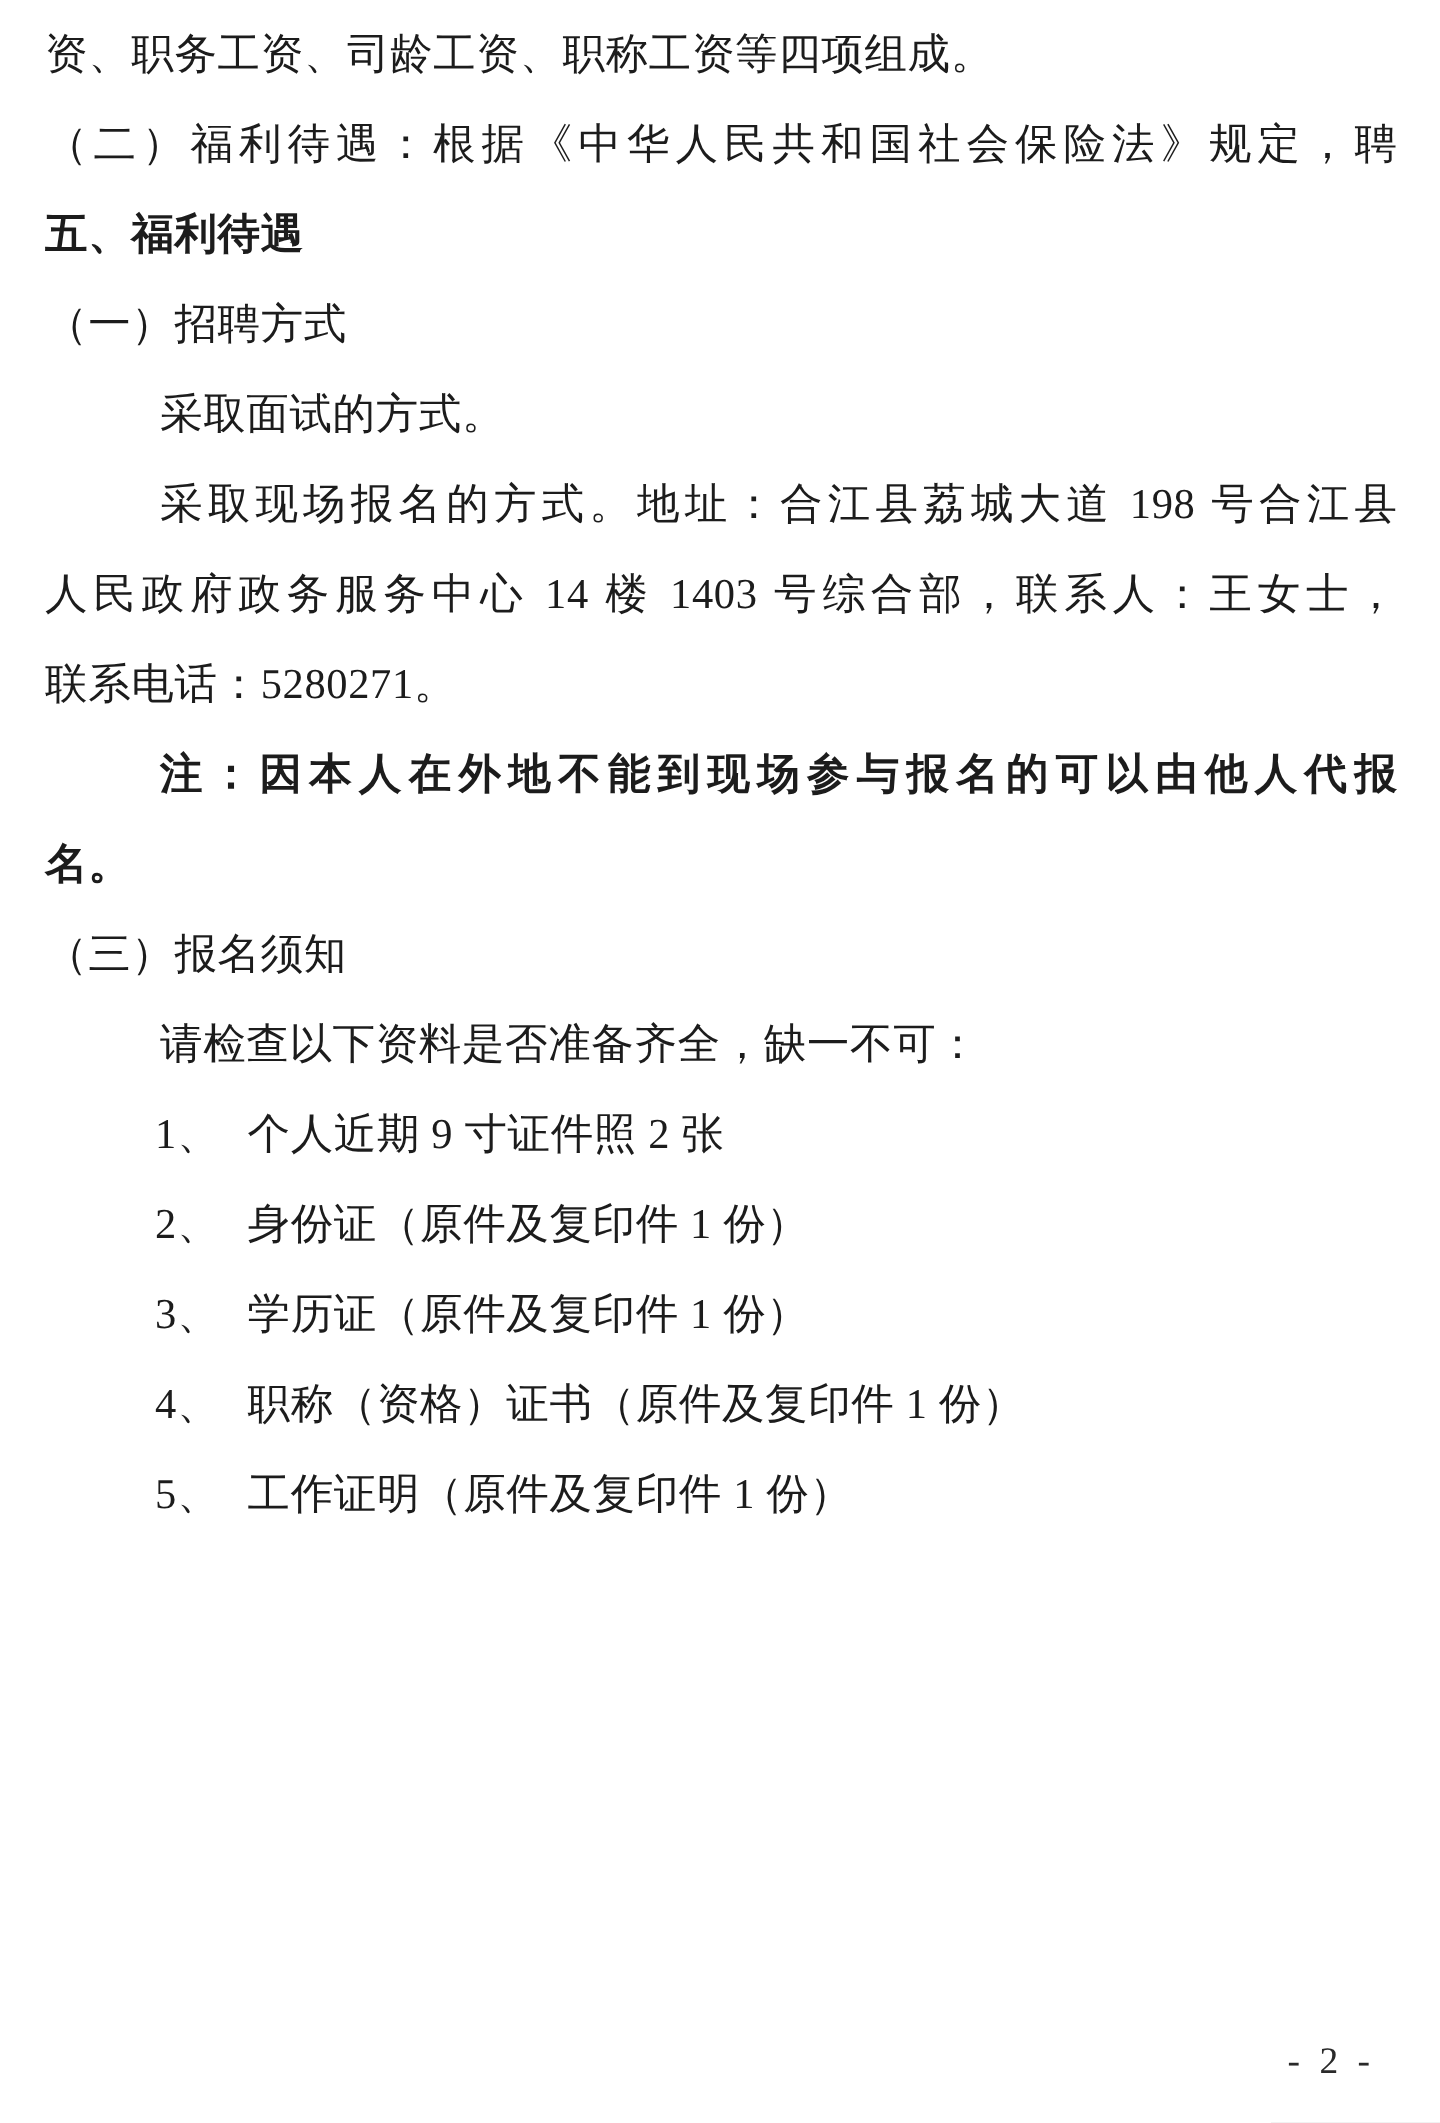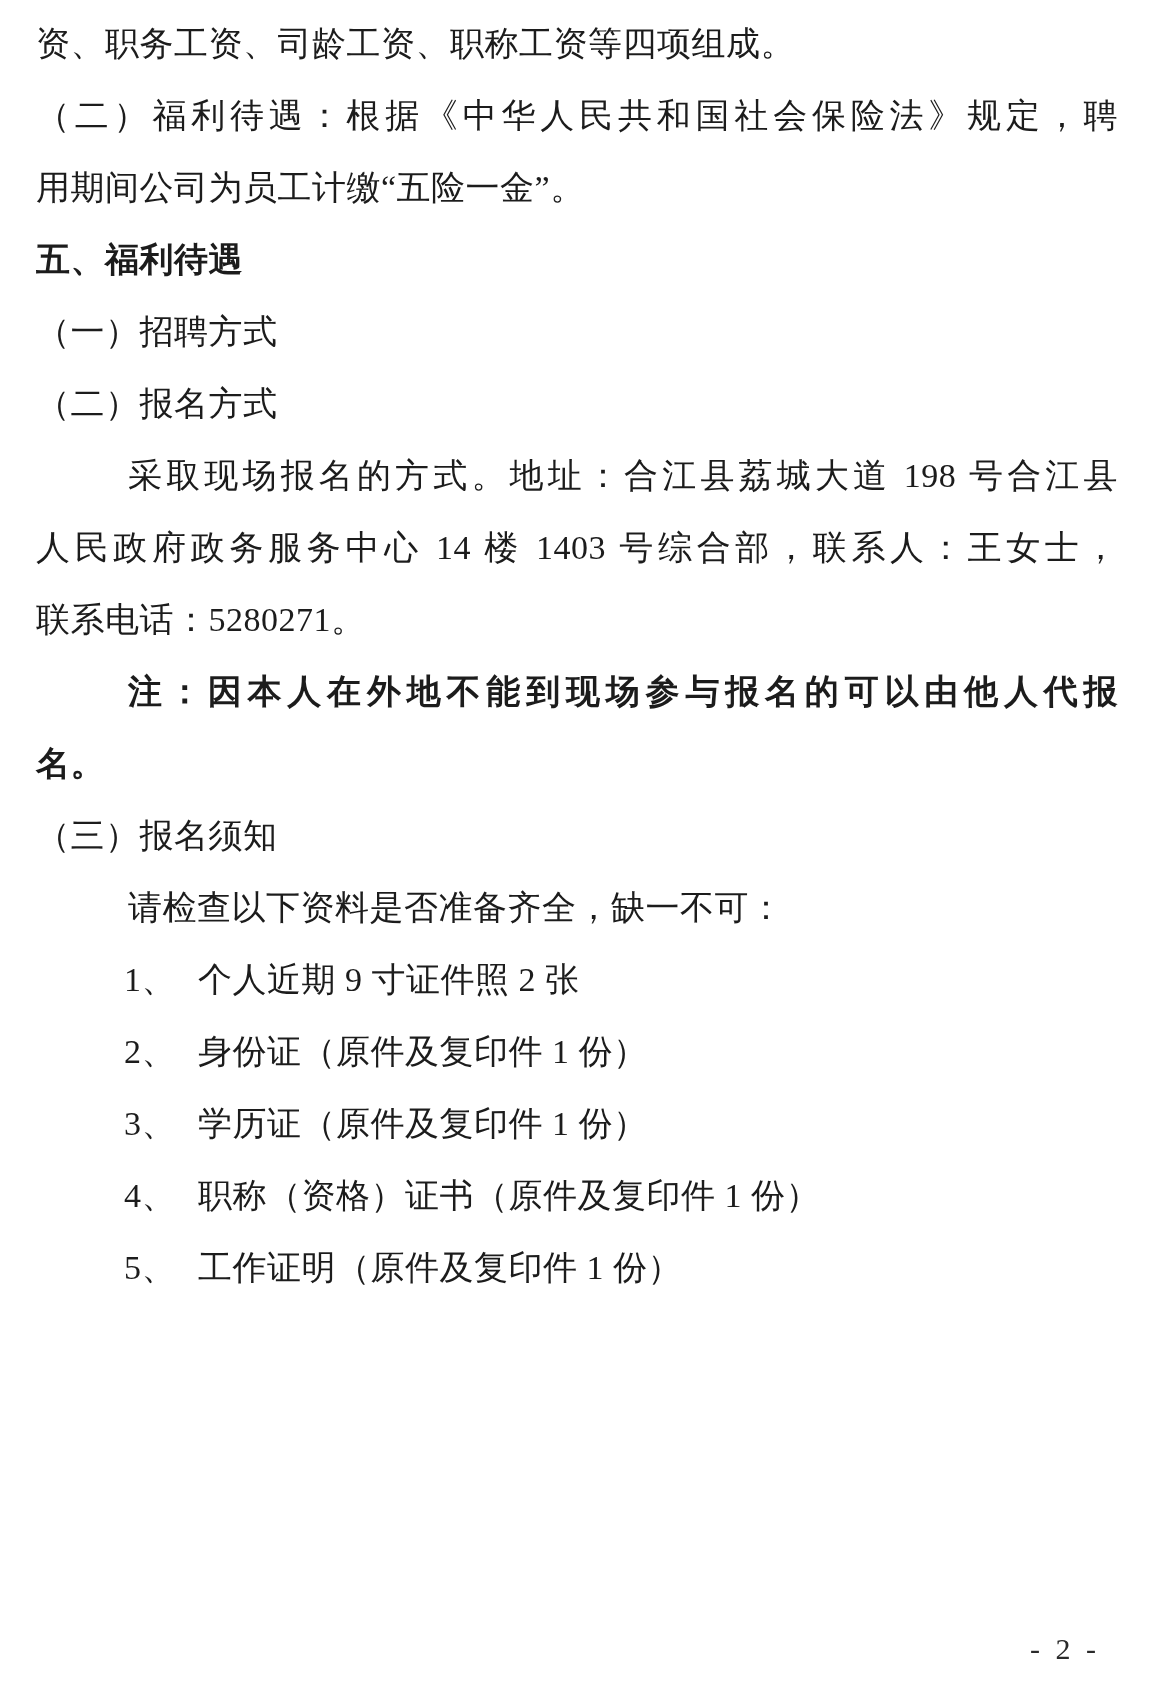--- a/index.html
+++ b/index.html
@@ -52,24 +52,23 @@
   }
 </style>
 </head>
 <body>
 
 <div class="page">
   <div class="content">
 
     <div class="line">资、职务工资、司龄工资、职称工资等四项组成。</div>
     <div class="line fill">（二）福利待遇：根据《中华人民共和国社会保险法》规定，聘</div>
-    <div class="line">用期间公司为员工计缴“五险一金”。</div>
     <div class="line bold">五、福利待遇</div>
     <div class="line">（一）招聘方式</div>
-    <div class="line">（二）报名方式</div>
+    <div class="line indent">采取面试的方式。</div>
     <div class="line indent fill">采取现场报名的方式。地址：合江县荔城大道 198 号合江县</div>
     <div class="line fill">人民政府政务服务中心 14 楼 1403 号综合部，联系人：王女士，</div>
     <div class="line">联系电话：5280271。</div>
     <div class="line indent bold fill">注：因本人在外地不能到现场参与报名的可以由他人代报</div>
     <div class="line bold">名。</div>
     <div class="line">（三）报名须知</div>
     <div class="line indent">请检查以下资料是否准备齐全，缺一不可：</div>
 
     <div class="line list">
       <span class="num">1、</span><span>个人近期 9 寸证件照 2 张</span>

